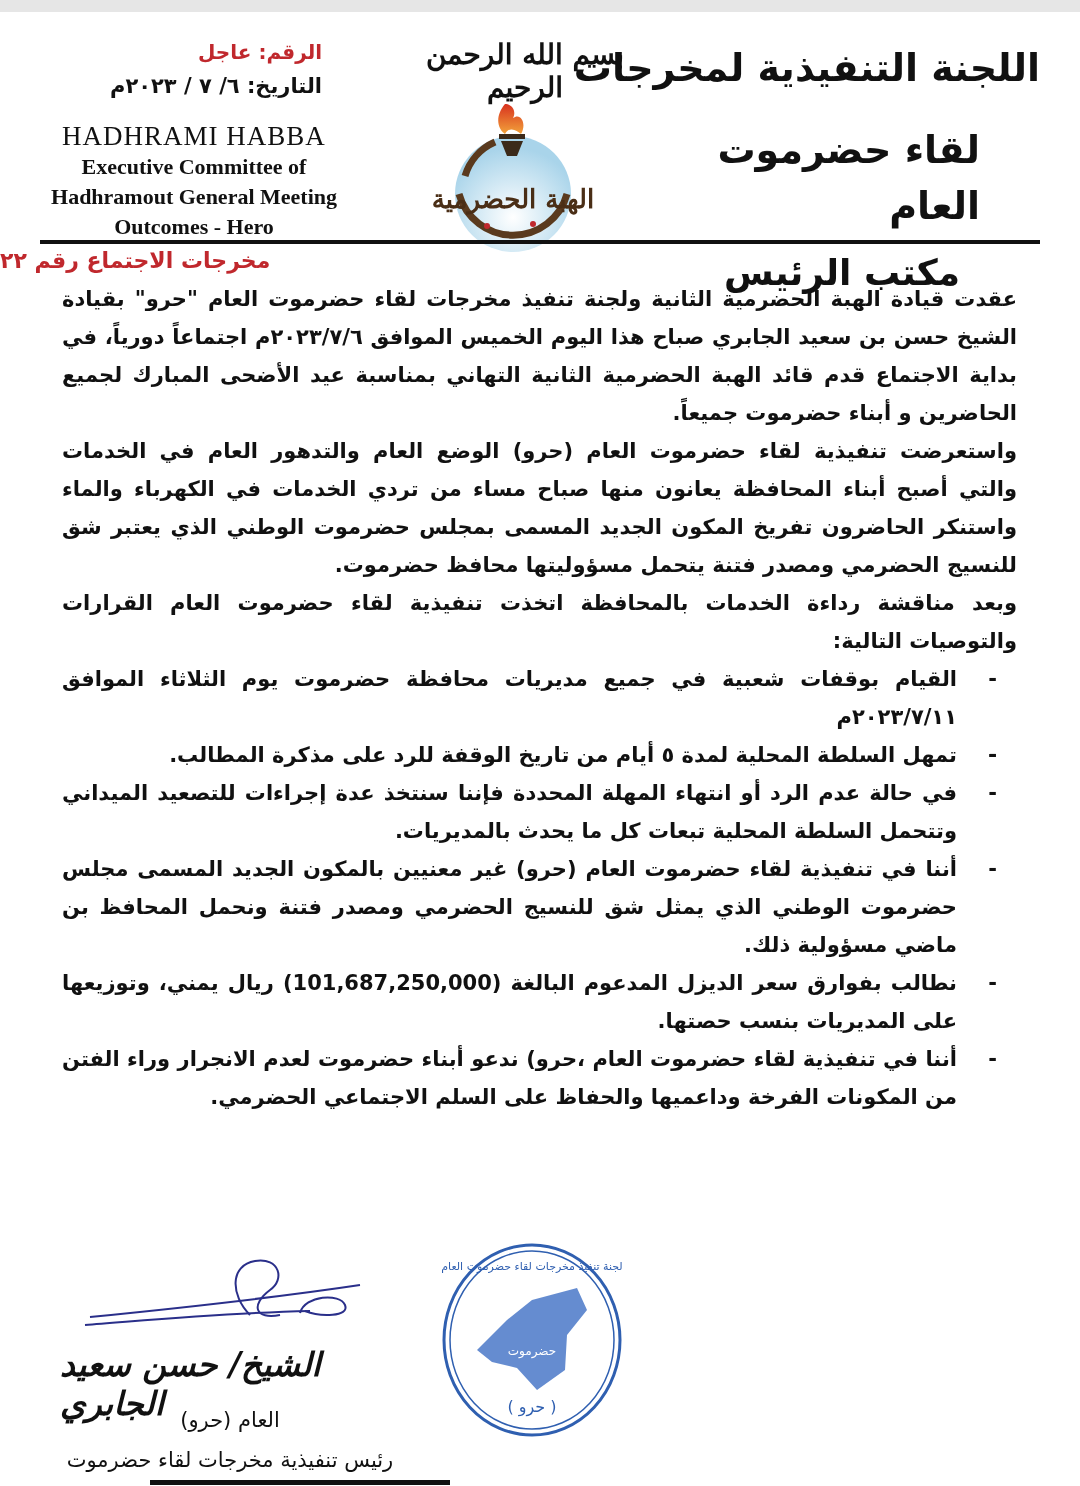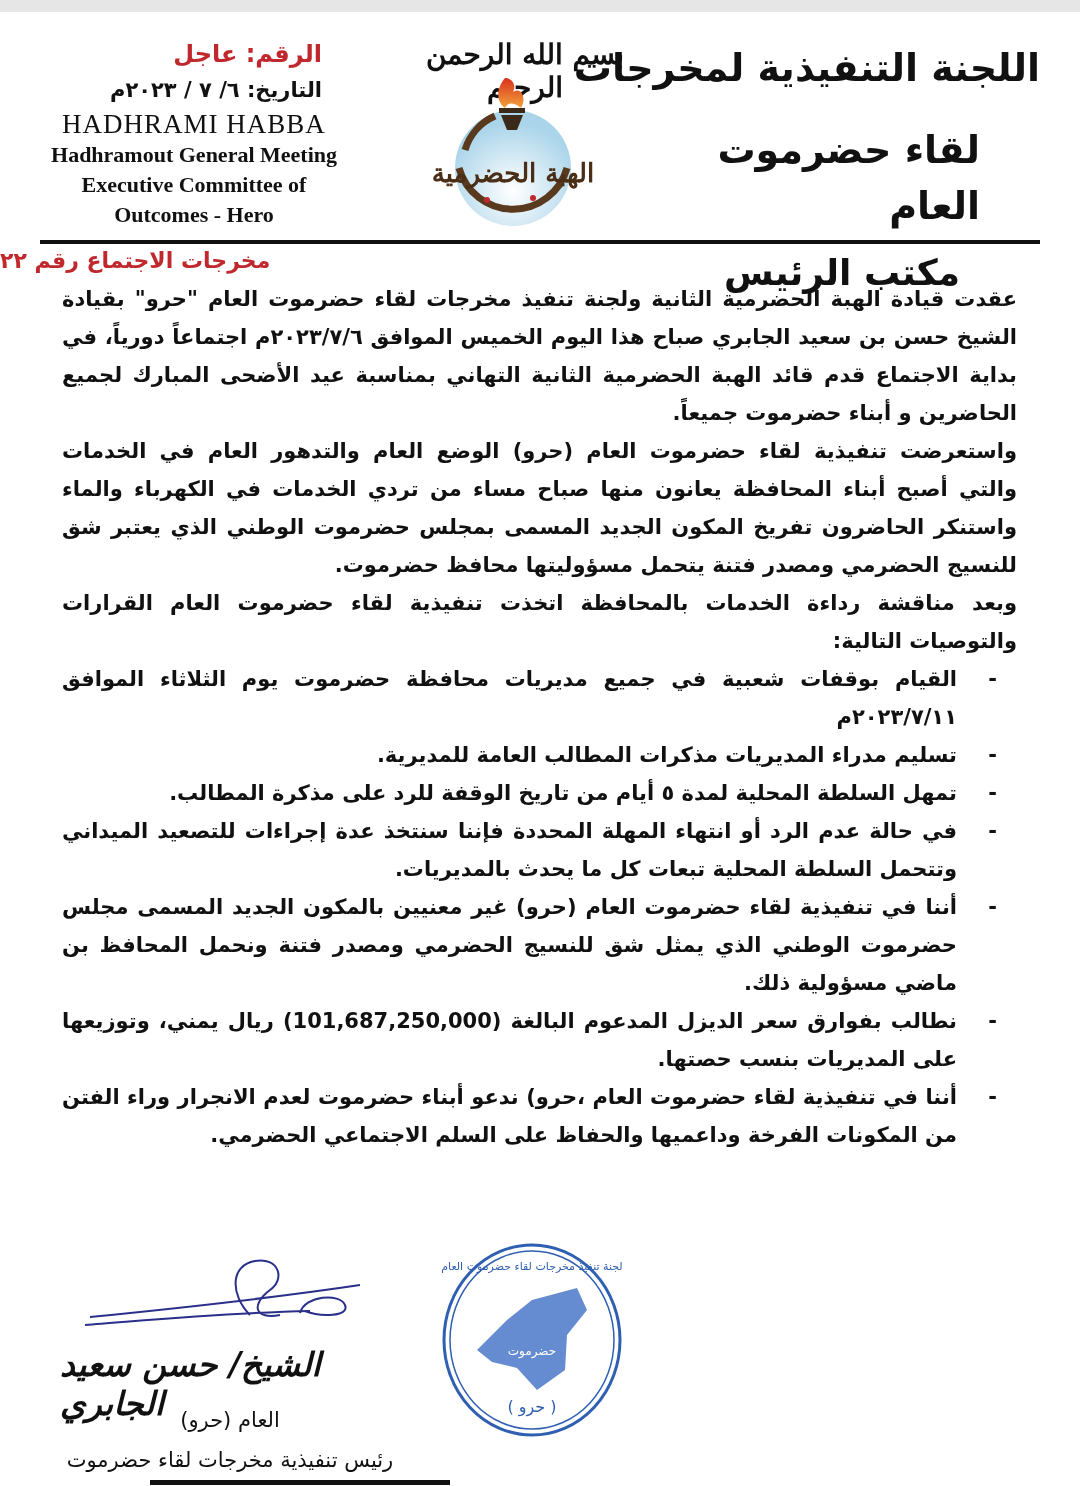--- a/index.html
+++ b/index.html
@@ -12,27 +12,27 @@
 
   
   .hdr-right { position: absolute; right: 40px; top: 40px; width: 380px; direction: rtl; text-align: center; }
   .hdr-right .t1 { font-size: 38px; font-weight: bold; line-height: 56px; text-align: left; white-space: nowrap; }
   .hdr-right .t2 { font-size: 38px; font-weight: bold; line-height: 56px; margin-top: 26px; padding-right: 60px; text-align: right; }
   .hdr-right .t3 { font-size: 36px; font-weight: bold; line-height: 50px; margin-top: 14px; padding-right: 80px; text-align: right; }
 
   
   .basmala { position: absolute; left: 385px; top: 38px; width: 280px; text-align: center; direction: rtl;
     font-family: "DejaVu Serif", serif; font-size: 28px; font-weight: bold; }
-  .logo { position: absolute; left: 425px; top: 70px; width: 180px; height: 160px; }
+  .logo { position: absolute; left: 425px; top: 96px; width: 180px; height: 160px; }
 
   
   .hdr-left { position: absolute; left: 36px; top: 40px; width: 316px; }
-  .ref-line { direction: rtl; text-align: right; font-size: 24px; font-weight: bold; color: #c0282d; padding-right: 30px; }
+  .ref-line { direction: rtl; text-align: right; font-size: 20px; font-weight: bold; color: #c0282d; padding-right: 30px; }
   .date-line { direction: rtl; text-align: right; font-size: 21px; font-weight: bold; margin-top: 10px; padding-right: 30px; }
-  .en { text-align: center; font-family: "Liberation Serif", serif; margin-top: 6px; }
+  .en { text-align: center; font-family: "Liberation Serif", serif; margin-top: 22px; }
   .en .e1 { font-size: 27px; letter-spacing: 1px; line-height: 32px; }
   .en .e2 { font-size: 22px; font-weight: bold; line-height: 30px; }
 
   .hr-top { position: absolute; left: 40px; top: 240px; width: 1000px; height: 4px; background: #111; }
 
   .meeting-title { position: absolute; left: 0; top: 248px; width: 1024px; text-align: left; direction: rtl;
     color: #c0282d; font-size: 22px; font-weight: bold; }
 
   .body { position: absolute; left: 62px; top: 280px; width: 955px; direction: rtl; text-align: justify;
     font-size: 21px; font-weight: bold; line-height: 38px; }
@@ -84,37 +84,37 @@
     <circle cx="62" cy="130" r="3" fill="#c0282d"></circle>
     <circle cx="108" cy="128" r="3" fill="#c0282d"></circle>
   </svg>
 </div>
 
 <div class="hdr-left">
   <div class="ref-line">الرقم: عاجل</div>
   <div class="date-line">التاريخ: ٦/ ٧ / ٢٠٢٣م</div>
   <div class="en">
     <div class="e1">HADHRAMI HABBA</div>
+    <div class="e2">Executive Committee of</div>
     <div class="e2">Hadhramout General Meeting</div>
-    <div class="e2">Executive Committee of</div>
     <div class="e2">Outcomes - Hero</div>
   </div>
 </div>
 
 <div class="hr-top"></div>
 
 <div class="meeting-title">مخرجات الاجتماع رقم ٢٢</div>
 
 <div class="body">
   <p>عقدت قيادة الهبة الحضرمية الثانية ولجنة تنفيذ مخرجات لقاء حضرموت العام "حرو" بقيادة الشيخ حسن بن سعيد الجابري صباح هذا اليوم الخميس الموافق ٢٠٢٣/٧/٦م اجتماعاً دورياً، في بداية الاجتماع قدم قائد الهبة الحضرمية الثانية التهاني بمناسبة عيد الأضحى المبارك لجميع الحاضرين و أبناء حضرموت جميعاً.</p>
   <p>واستعرضت تنفيذية لقاء حضرموت العام (حرو) الوضع العام والتدهور العام في الخدمات والتي أصبح أبناء المحافظة يعانون منها صباح مساء من تردي الخدمات في الكهرباء والماء واستنكر الحاضرون تفريخ المكون الجديد المسمى بمجلس حضرموت الوطني الذي يعتبر شق للنسيج الحضرمي ومصدر فتنة يتحمل مسؤوليتها محافظ حضرموت.</p>
   <p>وبعد مناقشة رداءة الخدمات بالمحافظة اتخذت تنفيذية لقاء حضرموت العام القرارات والتوصيات التالية:</p>
   <ul>
     <li><span class="dash">-</span><span>القيام بوقفات شعبية في جميع مديريات محافظة حضرموت يوم الثلاثاء الموافق ٢٠٢٣/٧/١١م</span></li>
-    <li><span class="dash">-</span><span>تسليم مدراء المديريات مذكرات المطالب العامة للمديرية.</span></li>
+    <li><span class="dash">-</span></li>
     <li><span class="dash">-</span><span>تمهل السلطة المحلية لمدة ٥ أيام من تاريخ الوقفة للرد على مذكرة المطالب.</span></li>
     <li><span class="dash">-</span><span>في حالة عدم الرد أو انتهاء المهلة المحددة فإننا سنتخذ عدة إجراءات للتصعيد الميداني وتتحمل السلطة المحلية تبعات كل ما يحدث بالمديريات.</span></li>
     <li><span class="dash">-</span><span>أننا في تنفيذية لقاء حضرموت العام (حرو) غير معنيين بالمكون الجديد المسمى مجلس حضرموت الوطني الذي يمثل شق للنسيج الحضرمي ومصدر فتنة ونحمل المحافظ بن ماضي مسؤولية ذلك.</span></li>
     <li><span class="dash">-</span><span>نطالب بفوارق سعر الديزل المدعوم البالغة (101,687,250,000) ريال يمني، وتوزيعها على المديريات بنسب حصتها.</span></li>
     <li><span class="dash">-</span><span>أننا في تنفيذية لقاء حضرموت العام ،حرو) ندعو أبناء حضرموت لعدم الانجرار وراء الفتن من المكونات الفرخة وداعميها والحفاظ على السلم الاجتماعي الحضرمي.</span></li>
   </ul>
 </div>
 
 <div class="signature">
   <svg width="300" height="100" viewBox="0 0 300 100">

